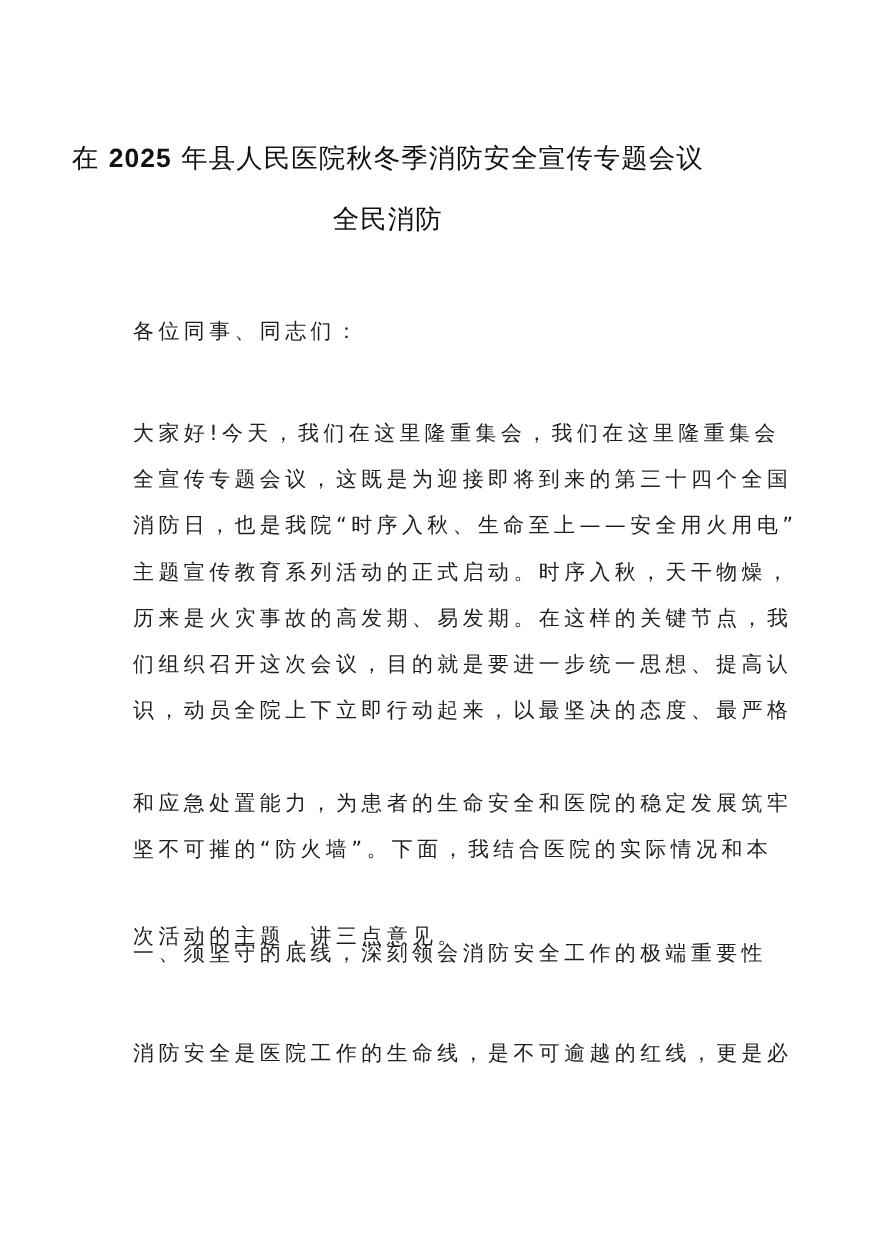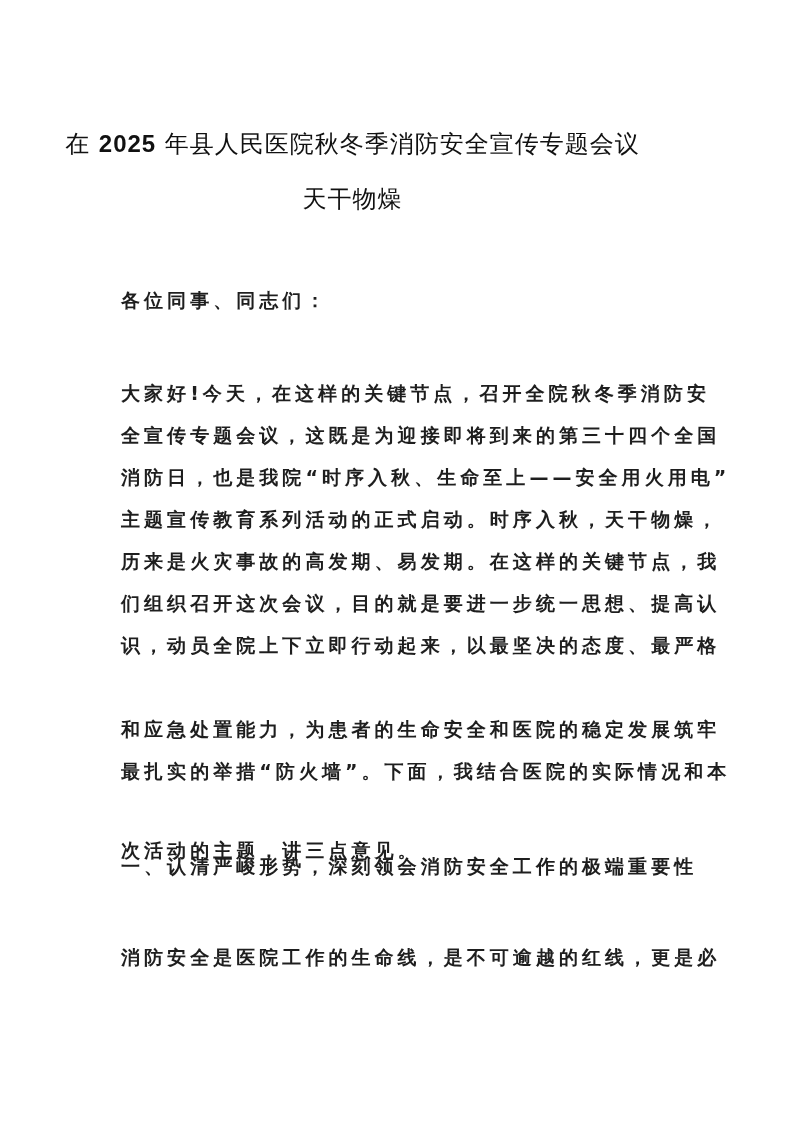--- a/index.html
+++ b/index.html
@@ -2,38 +2,38 @@
 <html><head>
   <meta charset="utf-8">
   <style>
     html, body { margin: 0; padding: 0; background: #ffffff; }
     body { width: 793px; height: 1122px; overflow: hidden; position: relative; font-family: "DejaVu Sans", sans-serif; color: #1a1a1a; }
     .page { position: absolute; left: 0; top: 0; width: 793px; height: 1122px; }
     .title { position: absolute; left: 0; width: 705px; text-align: center; font-size: 24px; letter-spacing: 1px; color: #111; }
     .title .yr { font-family: "Liberation Sans", sans-serif; font-weight: bold; }
     .t1 { top: 128px; }
     .t2 { top: 183px; }
-    .line { position: absolute; left: 121px; width: 560px; font-size: 19px; letter-spacing: 4.05px; white-space: nowrap; color: #1e1e1e; font-weight: bold; }
+    .line { position: absolute; left: 121px; width: 560px; font-size: 19px; letter-spacing: 4.05px; white-space: nowrap; color: #1e1e1e; }
   </style>
 </head>
 <body>
 
 <div class="page">
   <div class="title t1"><span>在 </span><span class="yr">2025</span><span> 年县人民医院秋冬季消防安全宣传专题会议</span></div>
-  <div class="title t2">天干物燥</div>
+  <div class="title t2">全民消防</div>
 
   <div class="line" style="top:288px">各位同事、同志们：</div>
 
-  <div class="line" style="top:381px">大家好!今天，在这样的关键节点，召开全院秋冬季消防安</div>
+  <div class="line" style="top:381px">大家好!今天，我们在这里隆重集会，我们在这里隆重集会</div>
   <div class="line" style="top:423px">全宣传专题会议，这既是为迎接即将到来的第三十四个全国</div>
   <div class="line" style="top:465px">消防日，也是我院“时序入秋、生命至上——安全用火用电”</div>
   <div class="line" style="top:507px">主题宣传教育系列活动的正式启动。时序入秋，天干物燥，</div>
   <div class="line" style="top:549px">历来是火灾事故的高发期、易发期。在这样的关键节点，我</div>
   <div class="line" style="top:591px">们组织召开这次会议，目的就是要进一步统一思想、提高认</div>
   <div class="line" style="top:633px">识，动员全院上下立即行动起来，以最坚决的态度、最严格</div>
   <div class="line" style="top:717px">和应急处置能力，为患者的生命安全和医院的稳定发展筑牢</div>
-  <div class="line" style="top:759px">最扎实的举措“防火墙”。下面，我结合医院的实际情况和本</div>
+  <div class="line" style="top:759px">坚不可摧的“防火墙”。下面，我结合医院的实际情况和本</div>
   <div class="line" style="top:838px">次活动的主题，讲三点意见。</div>
 
-  <div class="line" style="top:854px">一、认清严峻形势，深刻领会消防安全工作的极端重要性</div>
+  <div class="line" style="top:854px">一、须坚守的底线，深刻领会消防安全工作的极端重要性</div>
 
   <div class="line" style="top:945px">消防安全是医院工作的生命线，是不可逾越的红线，更是必</div>
 </div>
 
 </body></html>

